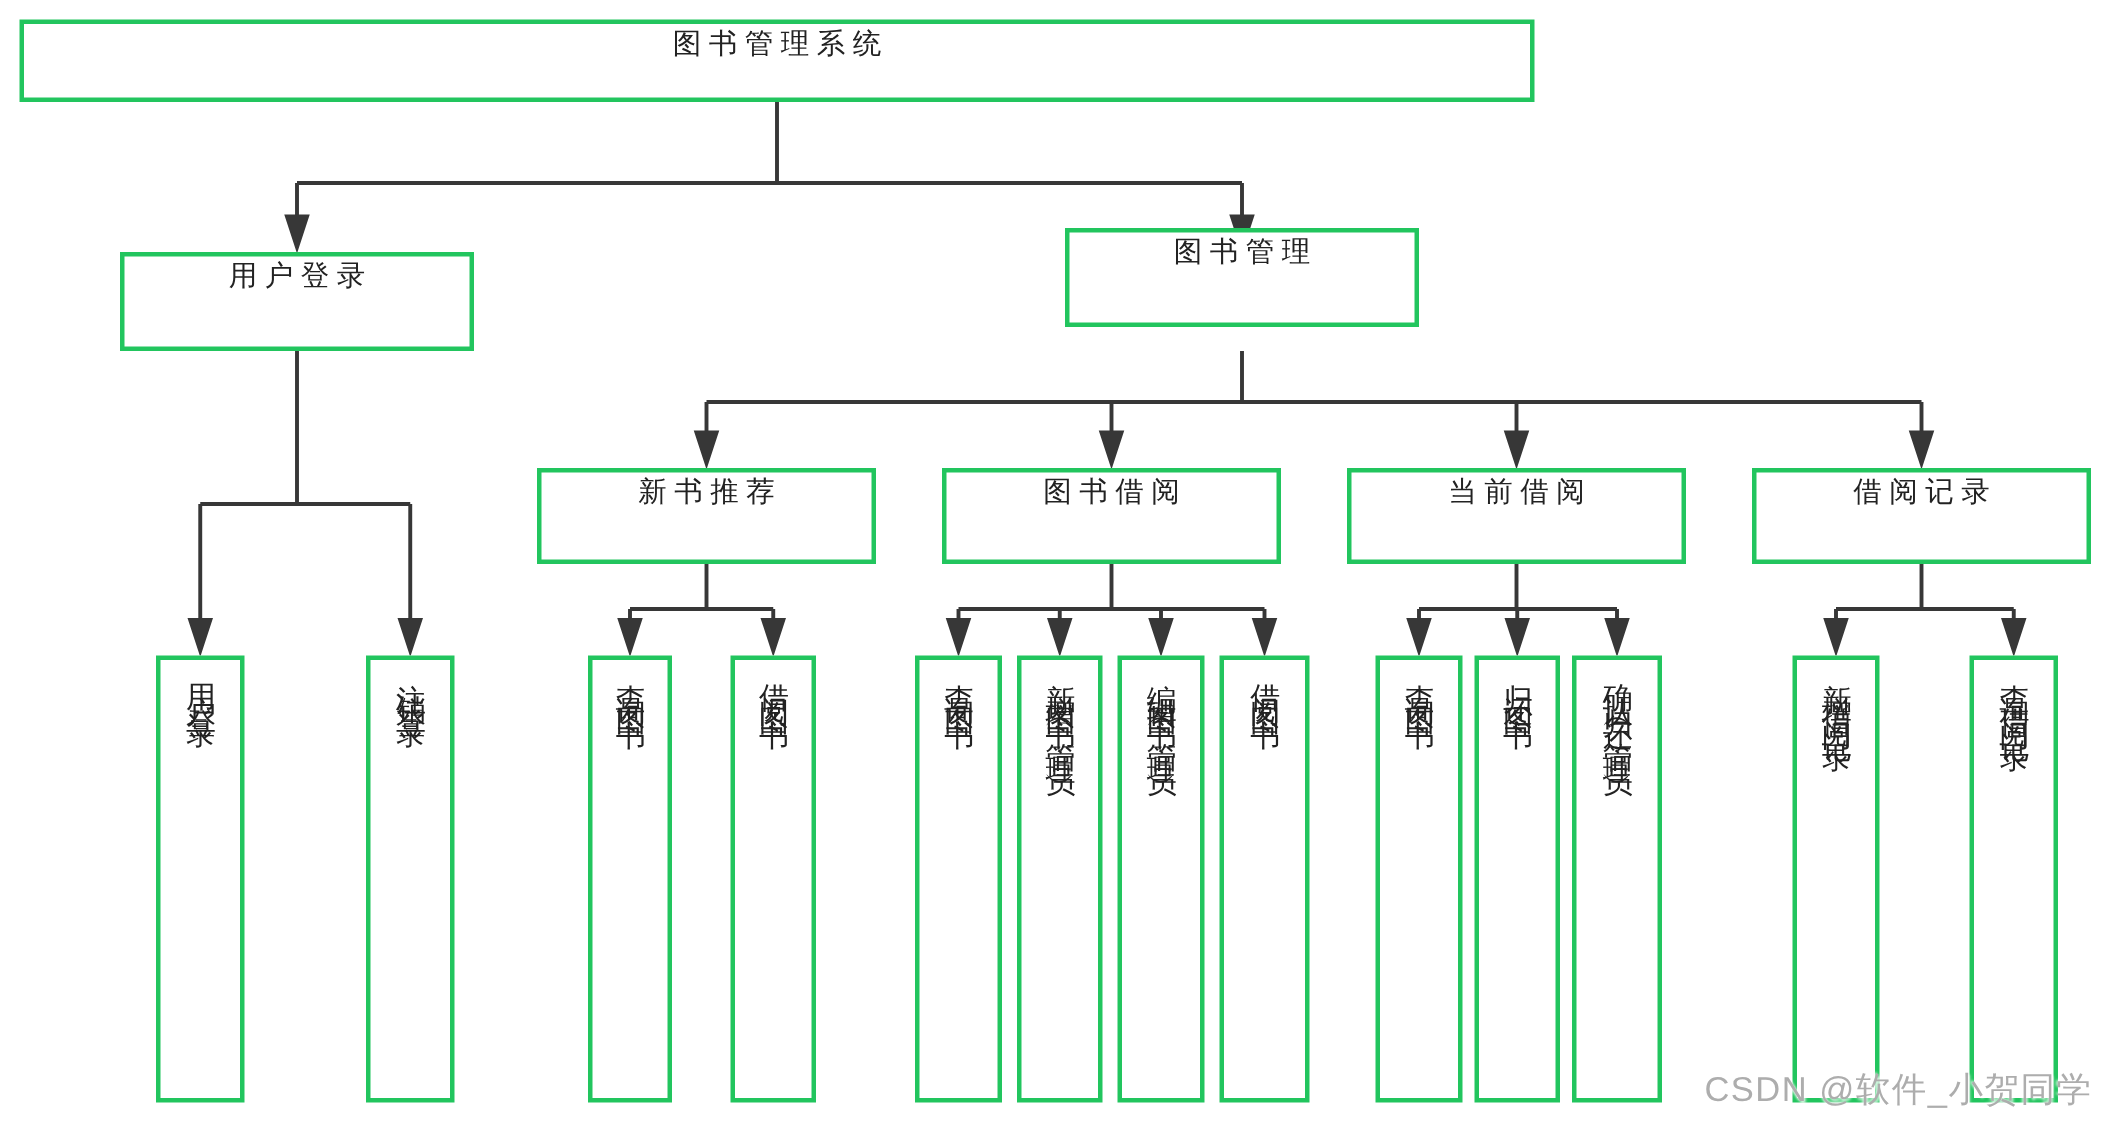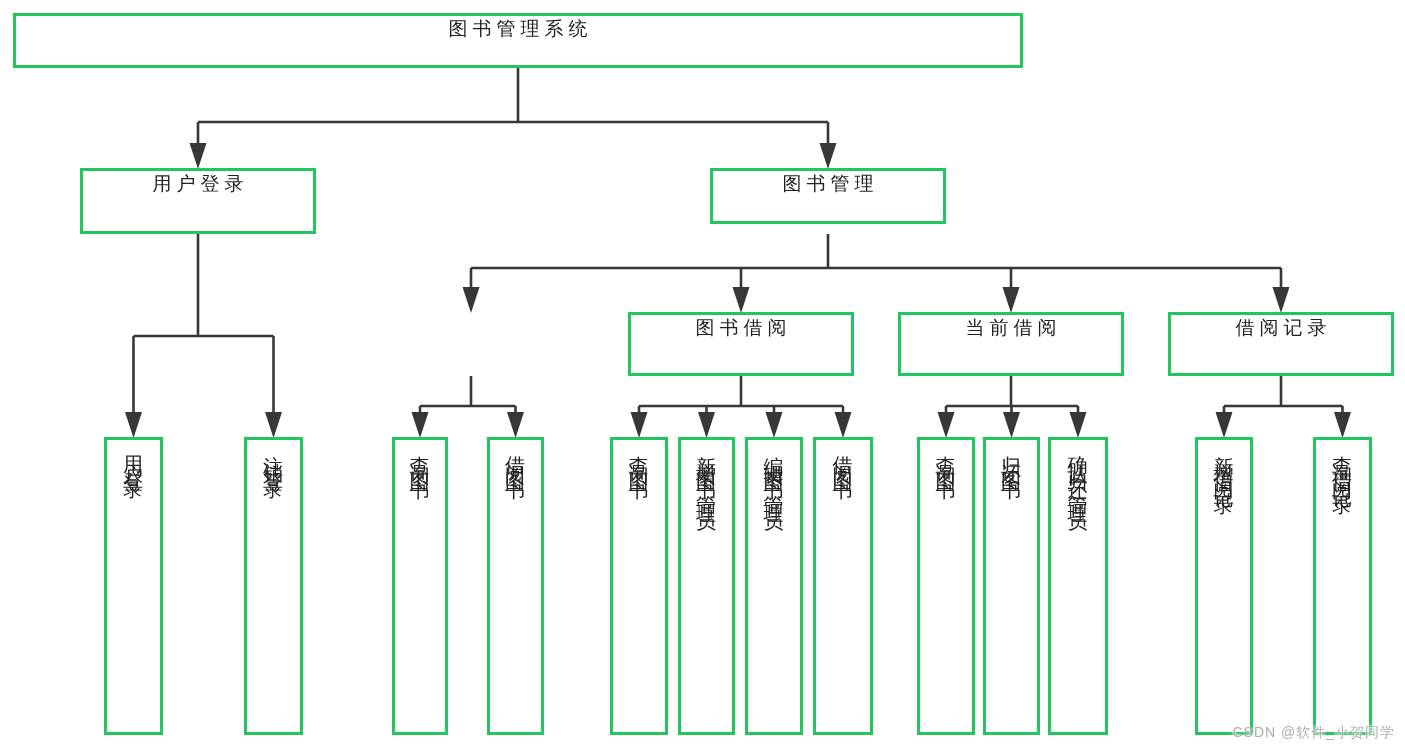--- a/index.html
+++ b/index.html
@@ -43,21 +43,21 @@
     font-size: 20px;
     letter-spacing: 8px;
     margin-bottom: -8px; 
     line-height: 1.1;
     white-space: nowrap;
   }
   #watermark {
     position: absolute;
     right: 10px;
     bottom: 5px;
-    font-size: 14px;
+    font-size: 23px;
     color: #adadad;
     letter-spacing: 1px;
     text-shadow: 1px 1px 2px rgba(255,255,255,0.95), -1px -1px 2px rgba(255,255,255,0.95);
     white-space: nowrap;
   }
 </style>
 </head>
 <body>
 
 <div id="stage">
@@ -67,24 +67,27 @@
     <path id="conn-arrows" stroke="none" d="M198 169L189.5 143L206.5 143ZM828 169L819.5 143L836.5 143ZM133.5 438L125 412L142 412ZM273.5 438L265 412L282 412ZM471 313L462.5 287L479.5 287ZM741 313L732.5 287L749.5 287ZM1011 313L1002.5 287L1019.5 287ZM1281 313L1272.5 287L1289.5 287ZM420 438L411.5 412L428.5 412ZM515.5 438L507 412L524 412ZM639 438L630.5 412L647.5 412ZM706.5 438L698 412L715 412ZM774 438L765.5 412L782.5 412ZM843 438L834.5 412L851.5 412ZM946 438L937.5 412L954.5 412ZM1011.5 438L1003 412L1020 412ZM1078 438L1069.5 412L1086.5 412ZM1224 438L1215.5 412L1232.5 412ZM1342.5 438L1334 412L1351 412Z" fill="#373737"></path>
   </svg>
 
   <div class="node h" style="left:13px;top:13px;width:1010px;height:55px">
     <span>图书管理系统</span>
   </div>
 
   <div class="node h" style="left:80px;top:168px;width:236px;height:66px">
     <span>用户登录</span>
   </div>
-  <div class="node h" style="left:710px;top:168px;width:236px;height:56px">
+  <div class="node h" style="left:710px;top:152px;width:236px;height:66px">
     <span>图书管理</span>
   </div>
 
+  <div class="node h" style="left:358px;top:312px;width:226px;height:64px">
+    <span>新书推荐</span>
+  </div>
   <div class="node h" style="left:898px;top:312px;width:226px;height:64px">
     <span>当前借阅</span>
   </div>
   <div class="node h" style="left:628px;top:312px;width:226px;height:64px">
     <span>图书借阅</span>
   </div>
   <div class="node h" style="left:1168px;top:312px;width:226px;height:64px">
     <span>借阅记录</span>
   </div>
 

